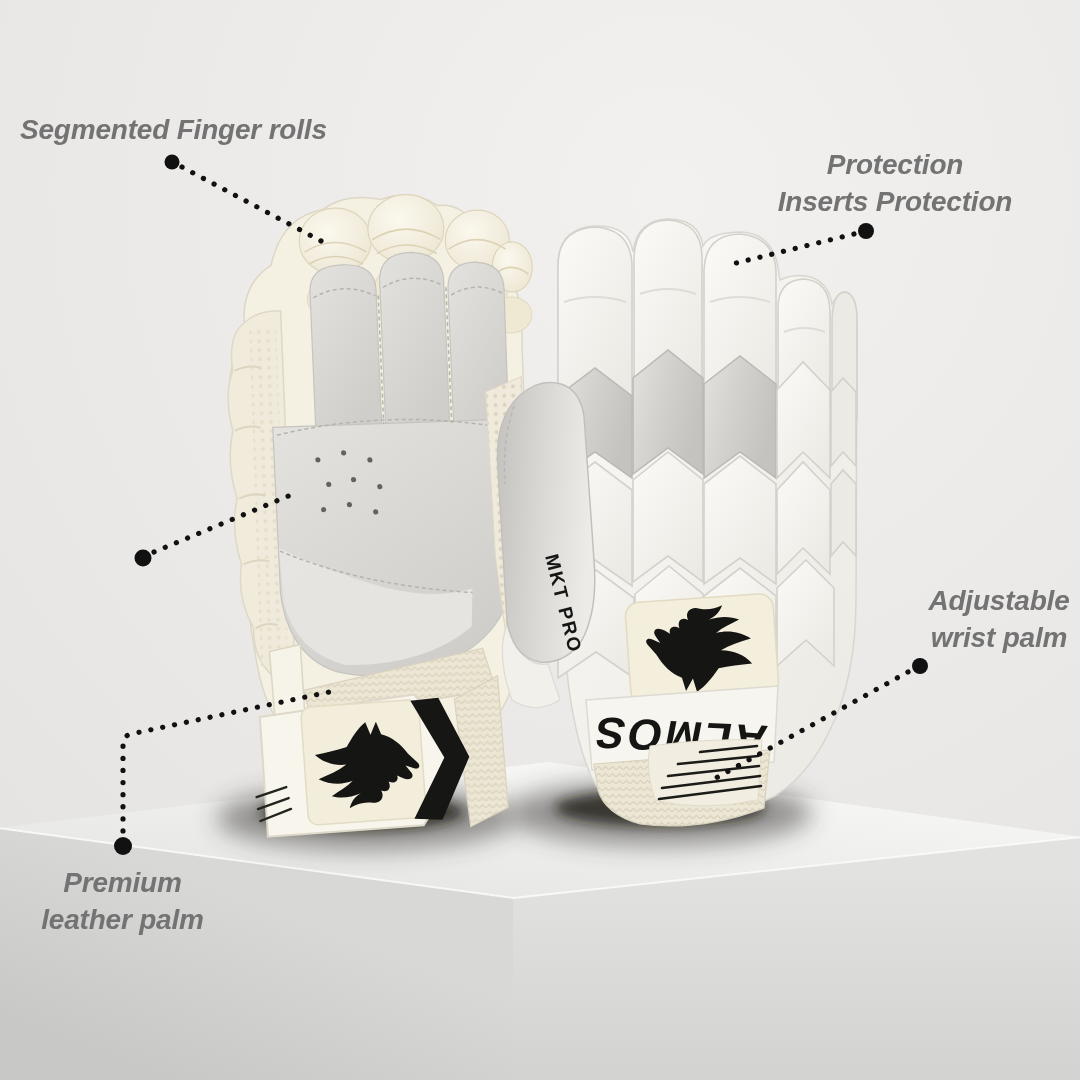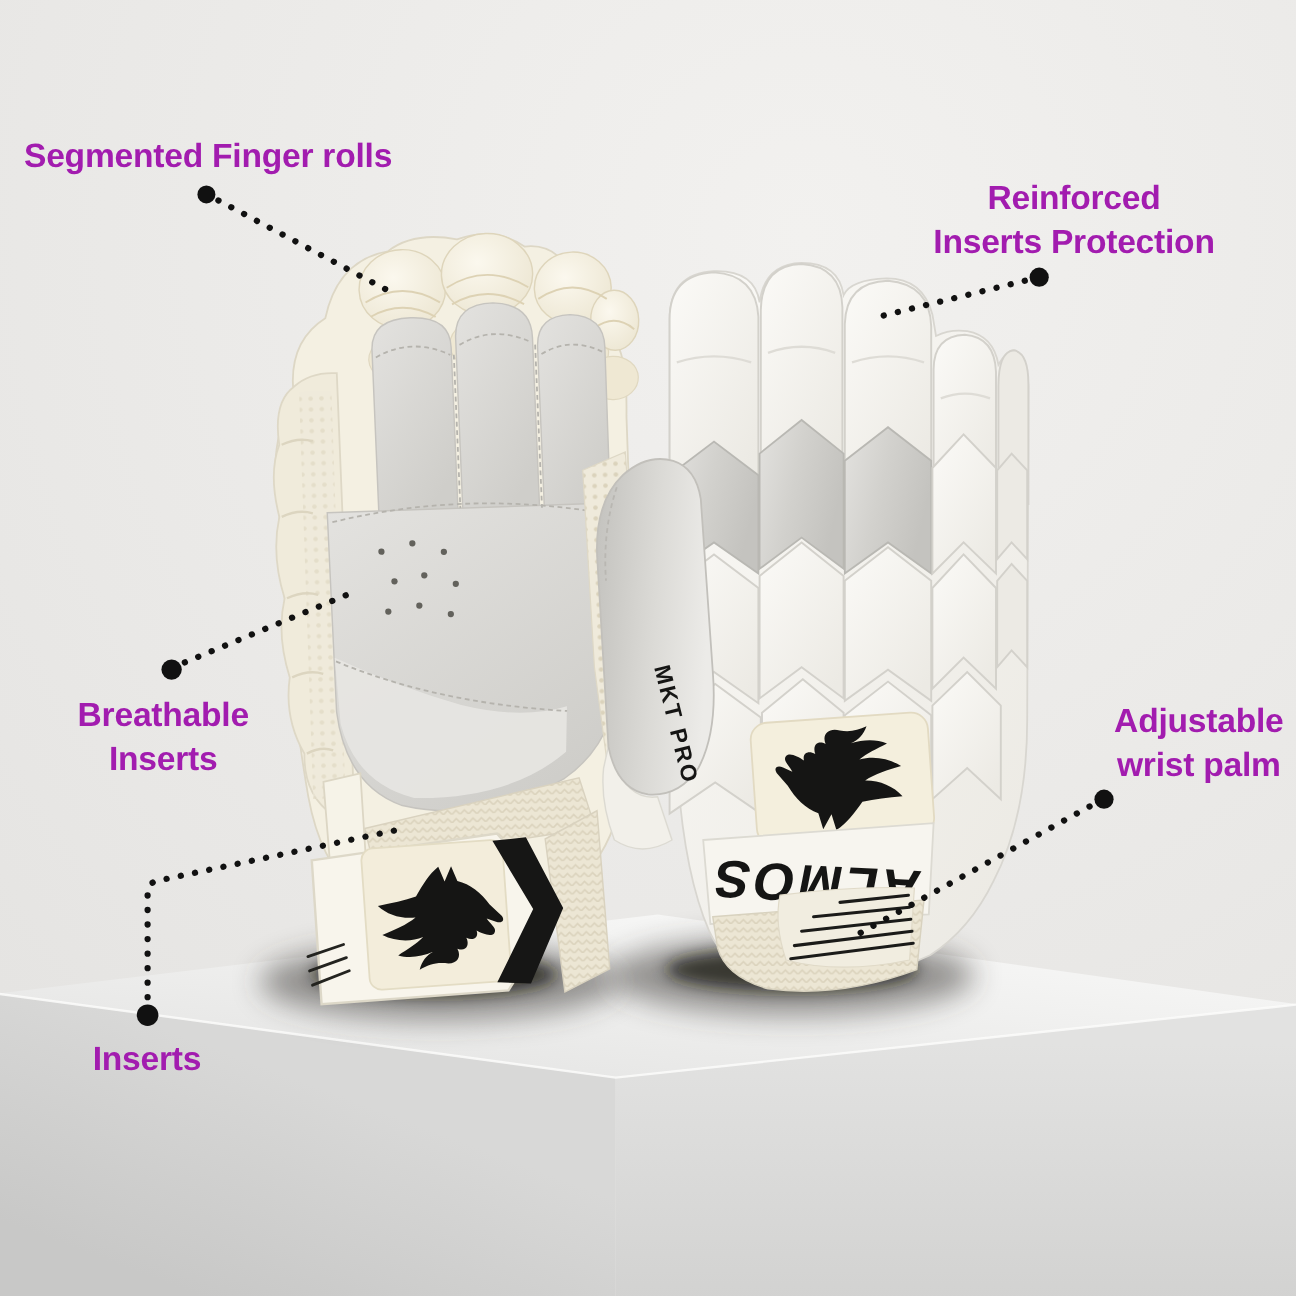--- a/index.html
+++ b/index.html
@@ -9,24 +9,25 @@
     overflow:hidden;
     font-family:"Liberation Sans",sans-serif;
     background:#e9e8e6;
   }
   #scene-svg{position:absolute;left:0;top:0;width:1080px;height:1080px;}
   .callout{
     position:absolute;
     font-weight:700;
     font-size:28px;
     line-height:37px;
-    color:#a21caf;
+    color:#737373;
     letter-spacing:-0.2px;
     text-align:center;
     white-space:nowrap;
+    font-style:italic;
   }
   .callout span{display:block;}
   .callout.single{text-align:left;}
 </style>
 </head>
 <body>
 
 <div id="stage">
 
 <svg id="scene-svg" viewBox="0 0 1080 1080">
@@ -269,31 +270,28 @@
       <circle cx="123" cy="846" r="9"></circle>
     </g>
   </g>
 </svg>
 
 <div class="callout single" style="left:20px;top:111px;width:320px;">
   <span>Segmented Finger rolls</span>
 </div>
 
 <div class="callout" style="left:755px;top:146px;width:280px;">
-  <span>Reinforced</span>
+  <span>Protection</span>
   <span>Inserts Protection</span>
 </div>
 
-<div class="callout" style="left:41px;top:577px;width:190px;">
-  <span>Breathable</span>
-  <span>Inserts</span>
-</div>
 
 <div class="callout" style="left:904px;top:582px;width:190px;">
   <span>Adjustable</span>
   <span>wrist palm</span>
 </div>
 
 <div class="callout" style="left:25px;top:864px;width:195px;">
-  <span>Inserts</span>
+  <span>Premium</span>
+  <span>leather palm</span>
 </div>
 
 </div>
 
 </body></html>

